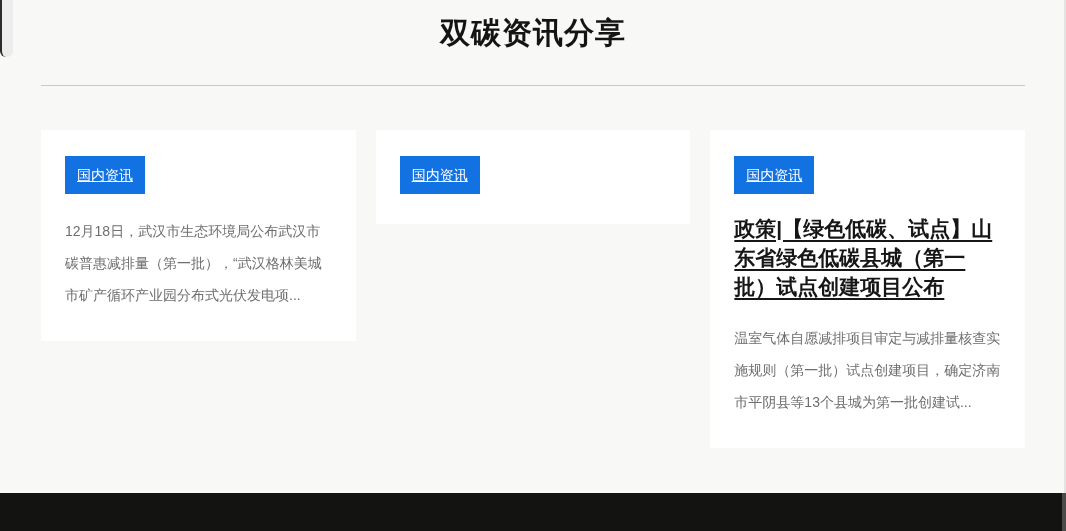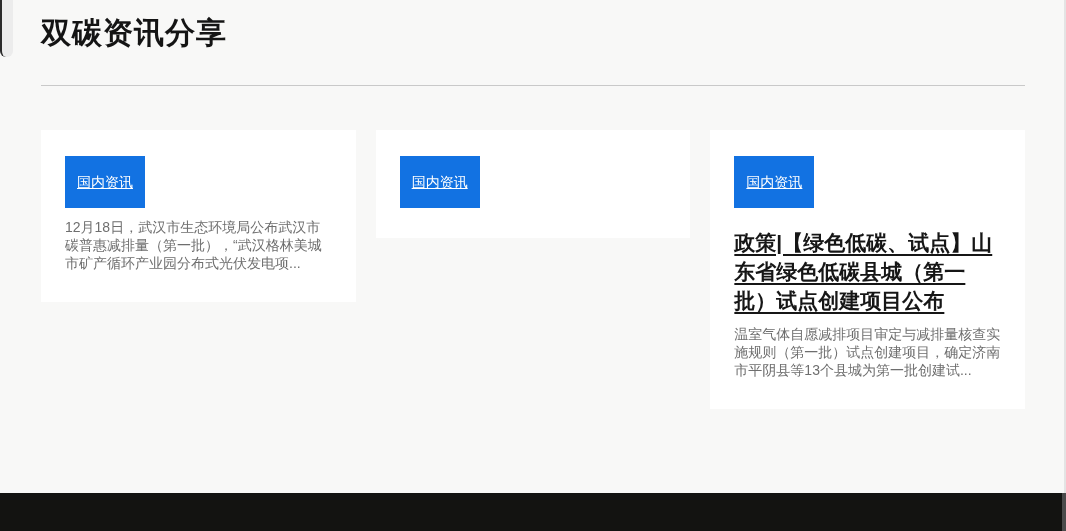--- a/index.html
+++ b/index.html
@@ -31,20 +31,21 @@
     font-size: 15px;
     font-weight: bold;
     letter-spacing: .5px;
   }
   .page-title {
     margin-top: 5px;
     font-size: 30px;
     font-weight: 800;
     color: #141414;
     letter-spacing: 1px;
+    text-align: center;
   }
   .divider {
     border: none;
     border-top: 1px solid #c9c9c9;
     margin: 31px 41px 0 41px;
   }
 
   
   .cards {
     display: flex;
@@ -56,39 +57,39 @@
     flex: 1 1 0;
     background: #ffffff;
     padding: 26px 24px 30px 24px;
   }
   .badge {
     display: inline-block;
     background: var(--accent, #1272e2);
     color: #ffffff;
     font-size: 14px;
     line-height: 18px;
-    padding: 17px 12px;
+    padding: 10px 12px;
     text-decoration: underline;
     cursor: pointer;
   }
   .card h2 { margin-top: 20px; }
   .card-title {
     font-size: 21px;
     line-height: 29px;
     font-weight: bold;
     color: #161616;
     text-decoration: underline;
     text-decoration-thickness: 1.5px;
     text-underline-offset: 4px;
     cursor: pointer;
   }
   .excerpt {
-    margin-top: 10px;
+    margin-top: 21px;
     font-size: 14px;
-    line-height: 18px;
+    line-height: 32px;
     color: #6e6e6e;
   }
 
   
   .footer {
     position: absolute; left: 0; bottom: 0;
     width: 100%; height: 38px;
     background: var(--footer, #131311);
   }
   .footer-edge {

